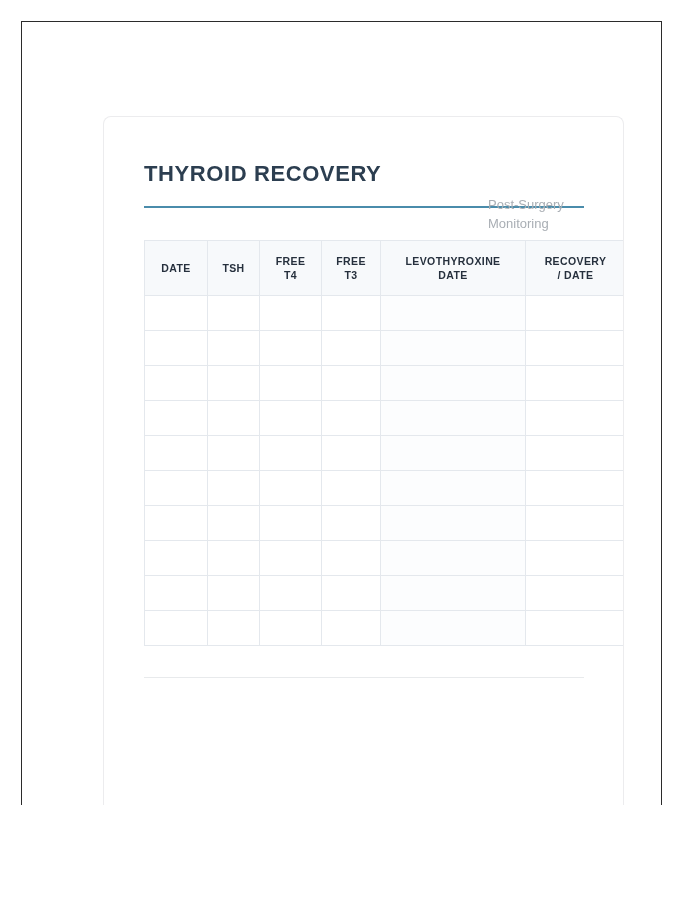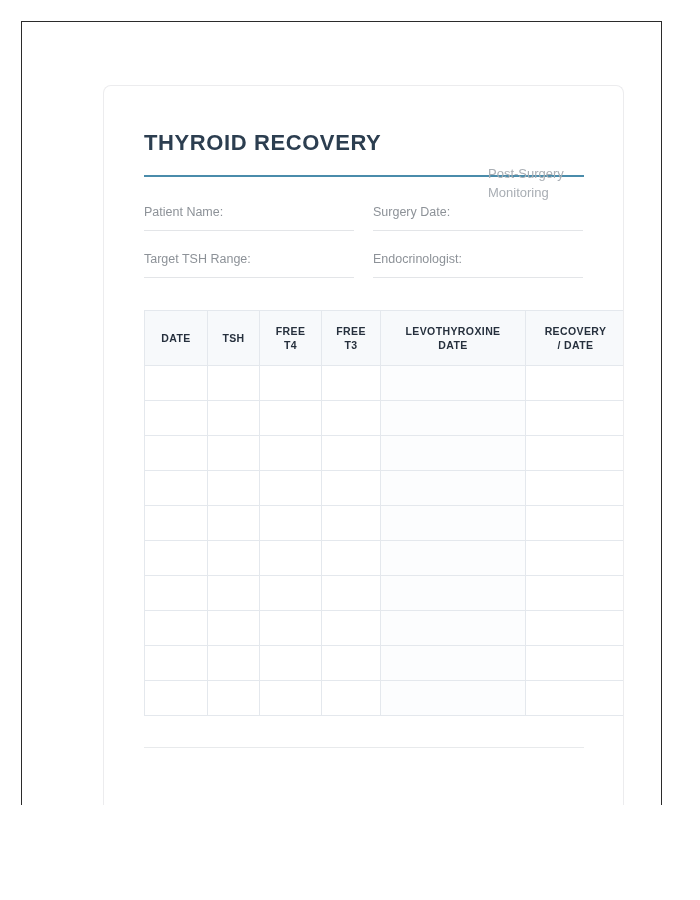--- a/index.html
+++ b/index.html
@@ -27,21 +27,21 @@
     border-bottom: none;
     box-sizing: border-box;
     background: #ffffff;
     overflow: hidden;
   }
 
   
   #sheet-card {
     position: absolute;
     left: 81px;
-    top: 63px;
+    top: 94px;
     width: 521px;
     height: 725px;
     box-sizing: border-box;
     background: #ffffff;
     border: 1px solid #ececee;
     border-bottom: none;
     border-radius: 8px 8px 0 0;
     overflow: hidden;
   }
 
@@ -174,43 +174,20 @@
         <div class="title-wrap">
           <div class="doc-title">THYROID RECOVERY</div>
         </div>
         <div class="subtitle">
           <div>Post-Surgery</div>
           <div>Monitoring</div>
         </div>
         <div class="accent-rule"></div>
       </div>
 
-      <div class="meta-grid">
-
-        <div class="meta-field">
-          <span class="meta-label">Patient Name:</span>
-          <div class="meta-line"></div>
-        </div>
-
-        <div class="meta-field">
-          <span class="meta-label">Surgery Date:</span>
-          <div class="meta-line"></div>
-        </div>
-
-        <div class="meta-field">
-          <span class="meta-label">Target TSH Range:</span>
-          <div class="meta-line"></div>
-        </div>
-
-        <div class="meta-field">
-          <span class="meta-label">Endocrinologist:</span>
-          <div class="meta-line"></div>
-        </div>
-
-      </div>
 
       <table class="tracker-table">
         <colgroup>
           <col class="c-date">
             <col class="c-tsh">
             <col class="c-ft4">
           <col class="c-ft3">
             <col class="c-dose">
             <col class="c-notes">
         </colgroup>

